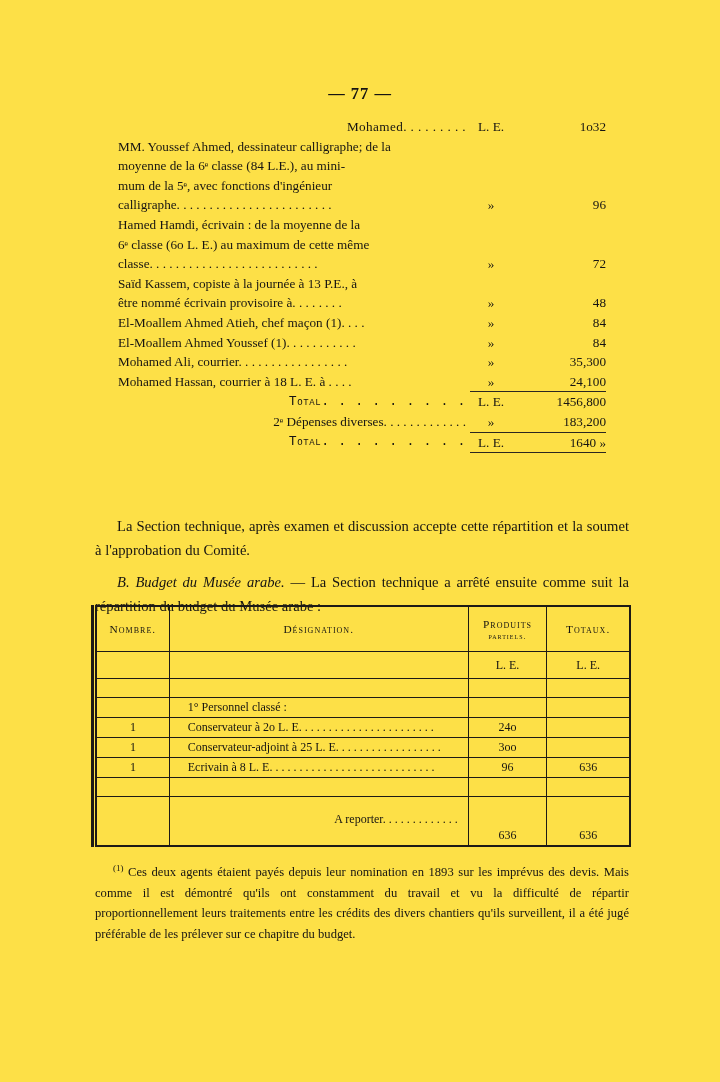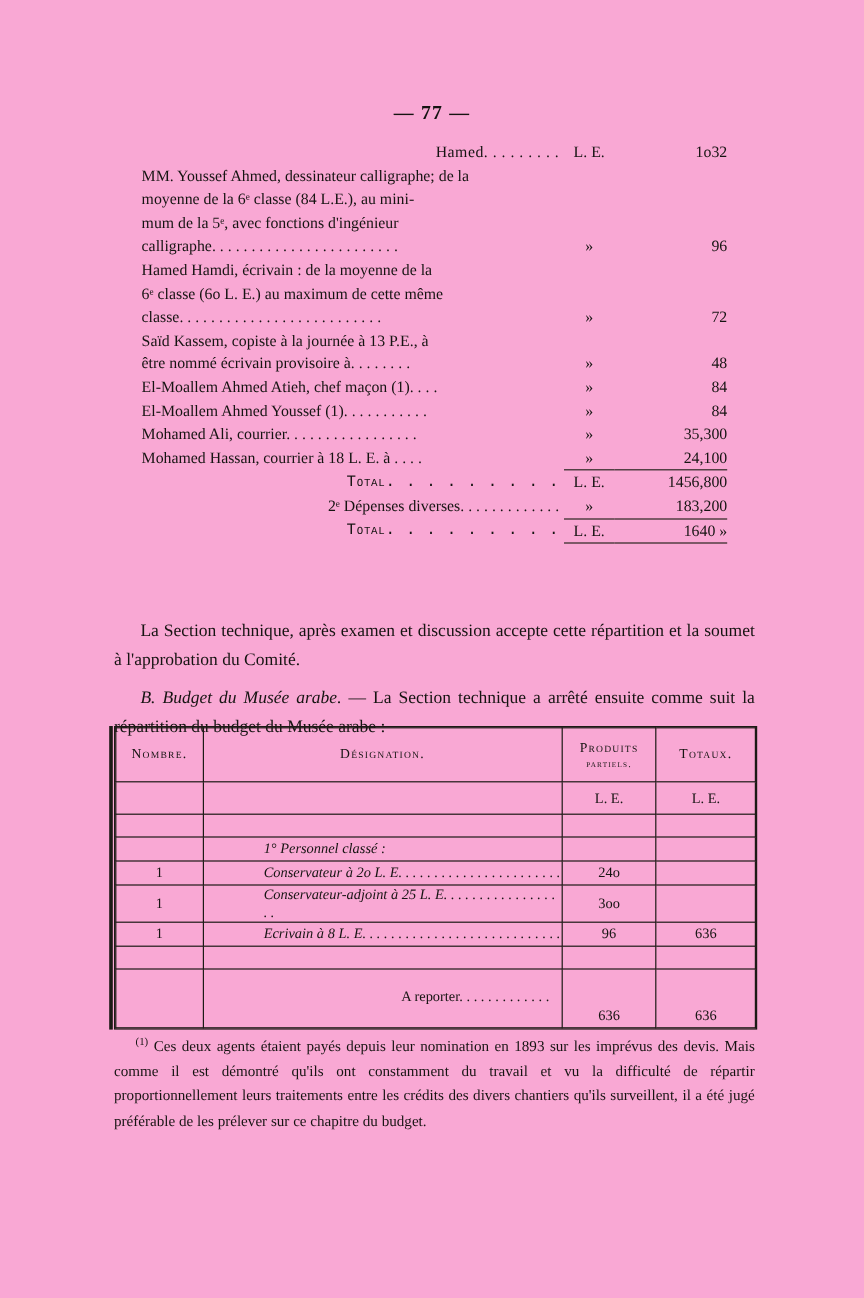--- a/index.html
+++ b/index.html
@@ -13,21 +13,21 @@
     position: relative;
     font-family: "Liberation Serif", serif;
     color: #161412;
     overflow: hidden;
   }
   .page {
     position: absolute;
     left: 0; top: 0;
     width: 720px;
     height: 1082px;
-    background: #f9a8d4;
+    background: #fde047;
   }
   .page-number {
     position: absolute;
     top: 84px;
     left: 0;
     width: 720px;
     text-align: center;
     font-size: 16.5px;
     font-weight: bold;
     letter-spacing: 1px;
@@ -129,21 +129,21 @@
     font-size: 8.4px;
     letter-spacing: 1px;
     margin-top: 2px;
   }
   .col-nombre { width: 72px; }
   .col-desig  { width: 300px; }
   .col-prod   { width: 78px; }
   .col-tot    { width: 82px; }
 
   .budget td.num { text-align: center; height: 19px; }
-  .budget td.desig { padding-left: 50px; height: 19px; font-style: italic; }
+  .budget td.desig { padding-left: 18px; height: 19px; }
   .budget td.unit { text-align: center; height: 26px; vertical-align: middle; }
   .budget td.blank { height: 18px; }
   .budget td.rep { text-align: right; padding-right: 10px; height: 30px; vertical-align: bottom; padding-bottom: 18px;}
   .budget td.repnum { text-align: center; vertical-align: bottom; padding-bottom: 2px; }
 
   
   .footnote {
     position: absolute;
     left: 95px;
     top: 858px;
@@ -164,21 +164,21 @@
 <div class="page">
 
   <div class="page-number">— 77 —</div>
 
   <div class="acct">
     <table>
       <tbody>
 
         <tr>
           <td class="c-desc ind-0">
-              <span class="right-lbl leader">Hamed. . . . . . . . .</span>
+              <span class="right-lbl leader">Mohamed. . . . . . . . .</span>
             </td>
           <td class="c-cur">L. E.</td>
           <td class="c-amt">1o32</td>
         </tr>
 
         <tr>
           <td class="c-desc ind-0">MM. Youssef Ahmed, dessinateur calligraphe; de la</td>
           <td class="c-cur"></td>
           <td class="c-amt"></td>
         </tr>

